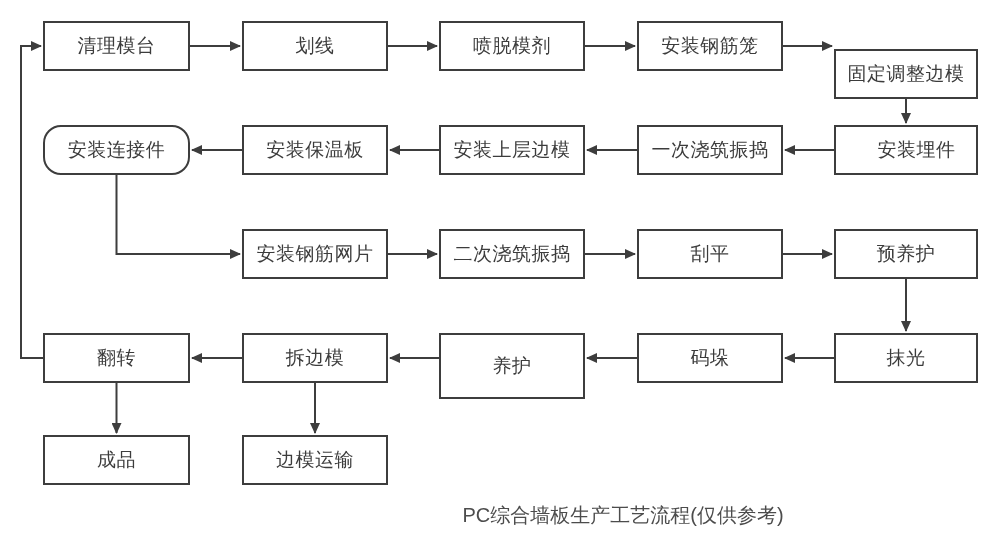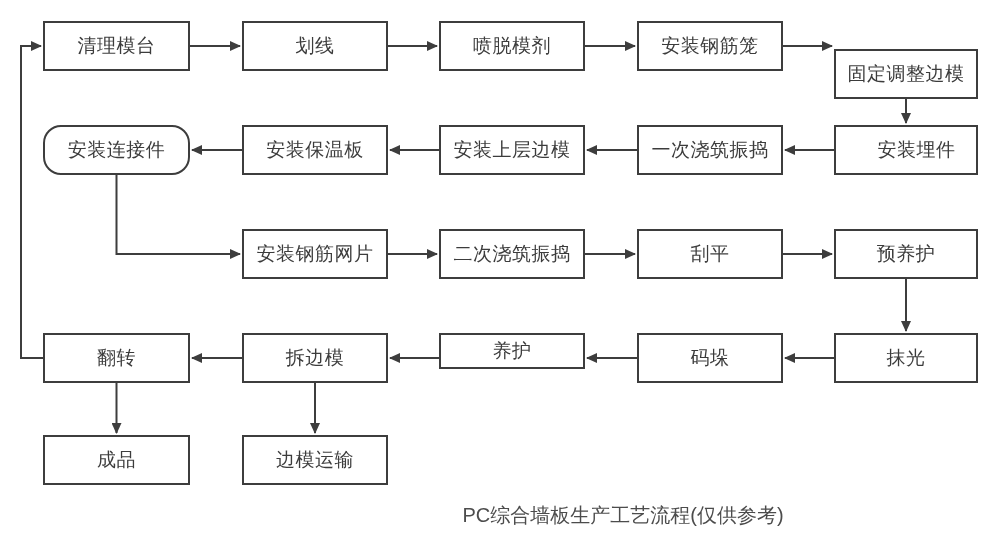--- a/index.html
+++ b/index.html
@@ -103,21 +103,21 @@
   <div class="node" style="left:242px; top:125px; width:146px; height:50px;">安装保温板</div>
   <div class="node" style="left:43px;  top:125px; width:147px; height:50px;border-radius:18px;">安装连接件</div>
 
   <div class="node" style="left:242px; top:229px; width:146px; height:50px;">安装钢筋网片</div>
   <div class="node" style="left:439px; top:229px; width:146px; height:50px;">二次浇筑振捣</div>
   <div class="node" style="left:637px; top:229px; width:146px; height:50px;">刮平</div>
   <div class="node" style="left:834px; top:229px; width:144px; height:50px;">预养护</div>
 
   <div class="node" style="left:834px; top:333px; width:144px; height:50px;">抹光</div>
   <div class="node" style="left:637px; top:333px; width:146px; height:50px;">码垛</div>
-  <div class="node" style="left:439px; top:333px; width:146px; height:36px;">养护</div>
+  <div class="node" style="left:439px; top:333px; width:146px; height:66px;">养护</div>
   <div class="node" style="left:242px; top:333px; width:146px; height:50px;">拆边模</div>
   <div class="node" style="left:43px;  top:333px; width:147px; height:50px;">翻转</div>
 
   <div class="node" style="left:43px;  top:435px; width:147px; height:50px;">成品</div>
   <div class="node" style="left:242px; top:435px; width:146px; height:50px;">边模运输</div>
 
   <div class="diagram-title">PC综合墙板生产工艺流程(仅供参考)</div>
 
 </div>
 

